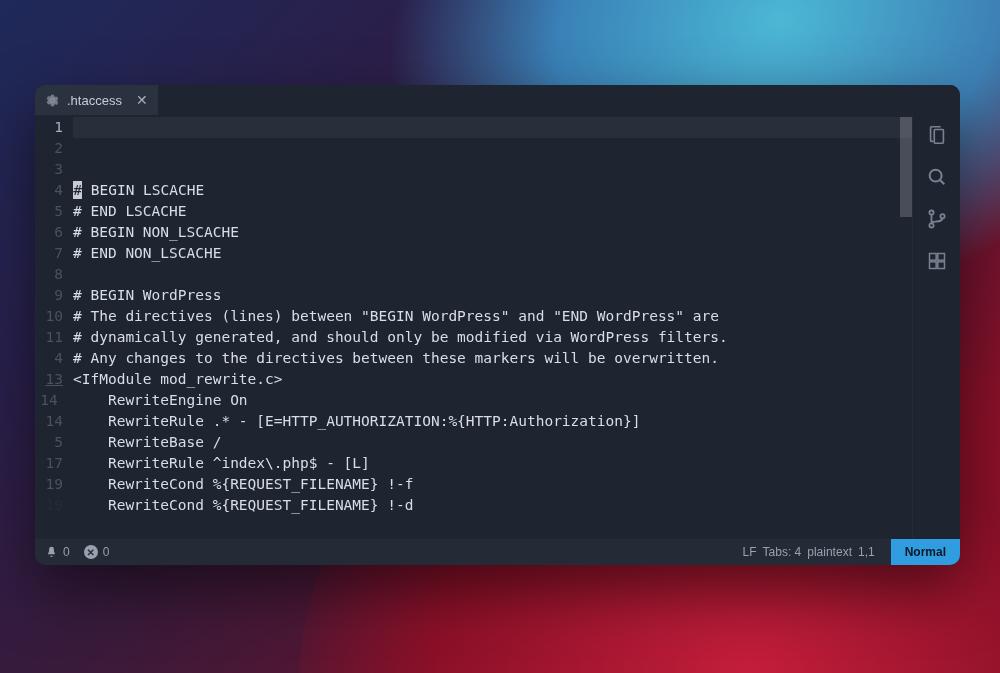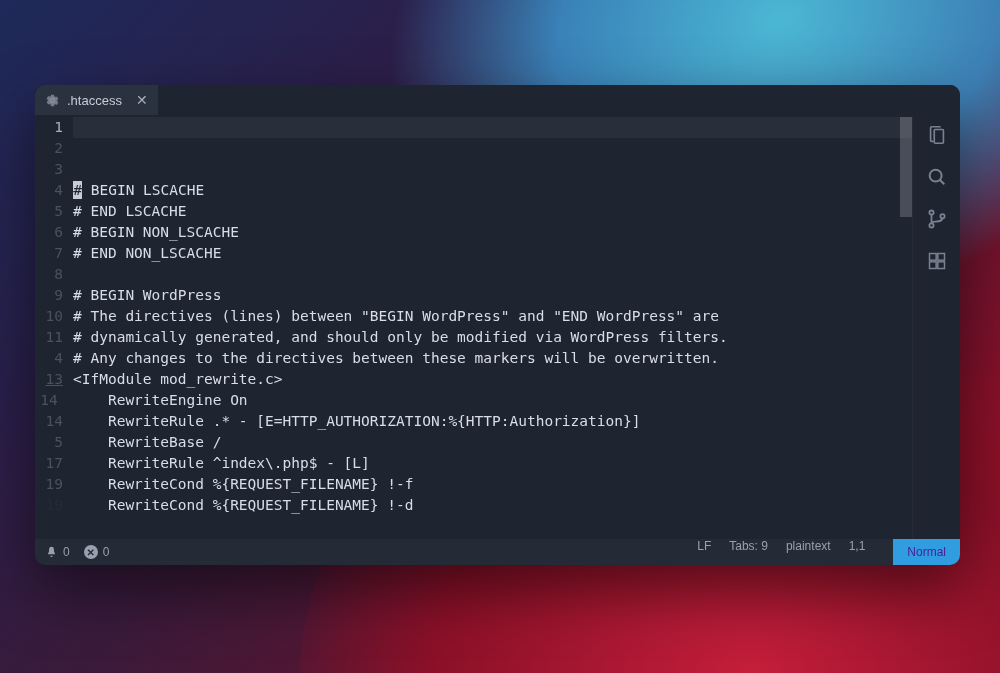--- a/index.html
+++ b/index.html
@@ -172,30 +172,30 @@
   .statusbar {
     height: 26px;
     background: #242a36;
     display: flex;
     align-items: center;
     font-size: 12px;
     color: #9aa0ae;
     flex-shrink: 0;
   }
   .status-left { display: flex; align-items: center; gap: 14px; padding-left: 10px; }
-  .status-right { margin-left: auto; display: flex; align-items: flex-start; gap: 18px; padding-right: 0; }
+  .status-right { margin-left: auto; display: flex; align-items: center; gap: 6px; padding-right: 0; }
   .status-item { display: flex; align-items: center; gap: 5px; }
   .status-mode {
     background: #2f9de0;
-    color: #4c1d95;
+    color: #0f172a;
     padding: 0 14px;
     height: 26px;
     display: flex;
     align-items: center;
-    font-weight: 400;
+    font-weight: 700;
   }
   .err-circle {
     width: 14px; height: 14px; border-radius: 50%;
     background: #9aa0ae; color: #242a36;
     display: inline-flex; align-items: center; justify-content: center;
     font-size: 10px; font-weight: bold;
   }
 </style>
 </head>
 <body>
@@ -291,21 +291,21 @@
       <div class="status-item">
         <span class="err-circle">✕</span>
         <span>0</span>
       </div>
     </div>
     <div class="status-right">
       <div class="status-item">
           <span>LF</span>
         </div>
       <div class="status-item">
-          <span>Tabs: 9</span>
+          <span>Tabs: 4</span>
         </div>
       <div class="status-item">
           <span>plaintext</span>
         </div>
       <div class="status-item" style="padding-right:10px">
           <span>1,1</span>
         </div>
       <div class="status-mode">
           <span>Normal</span>
         </div>

